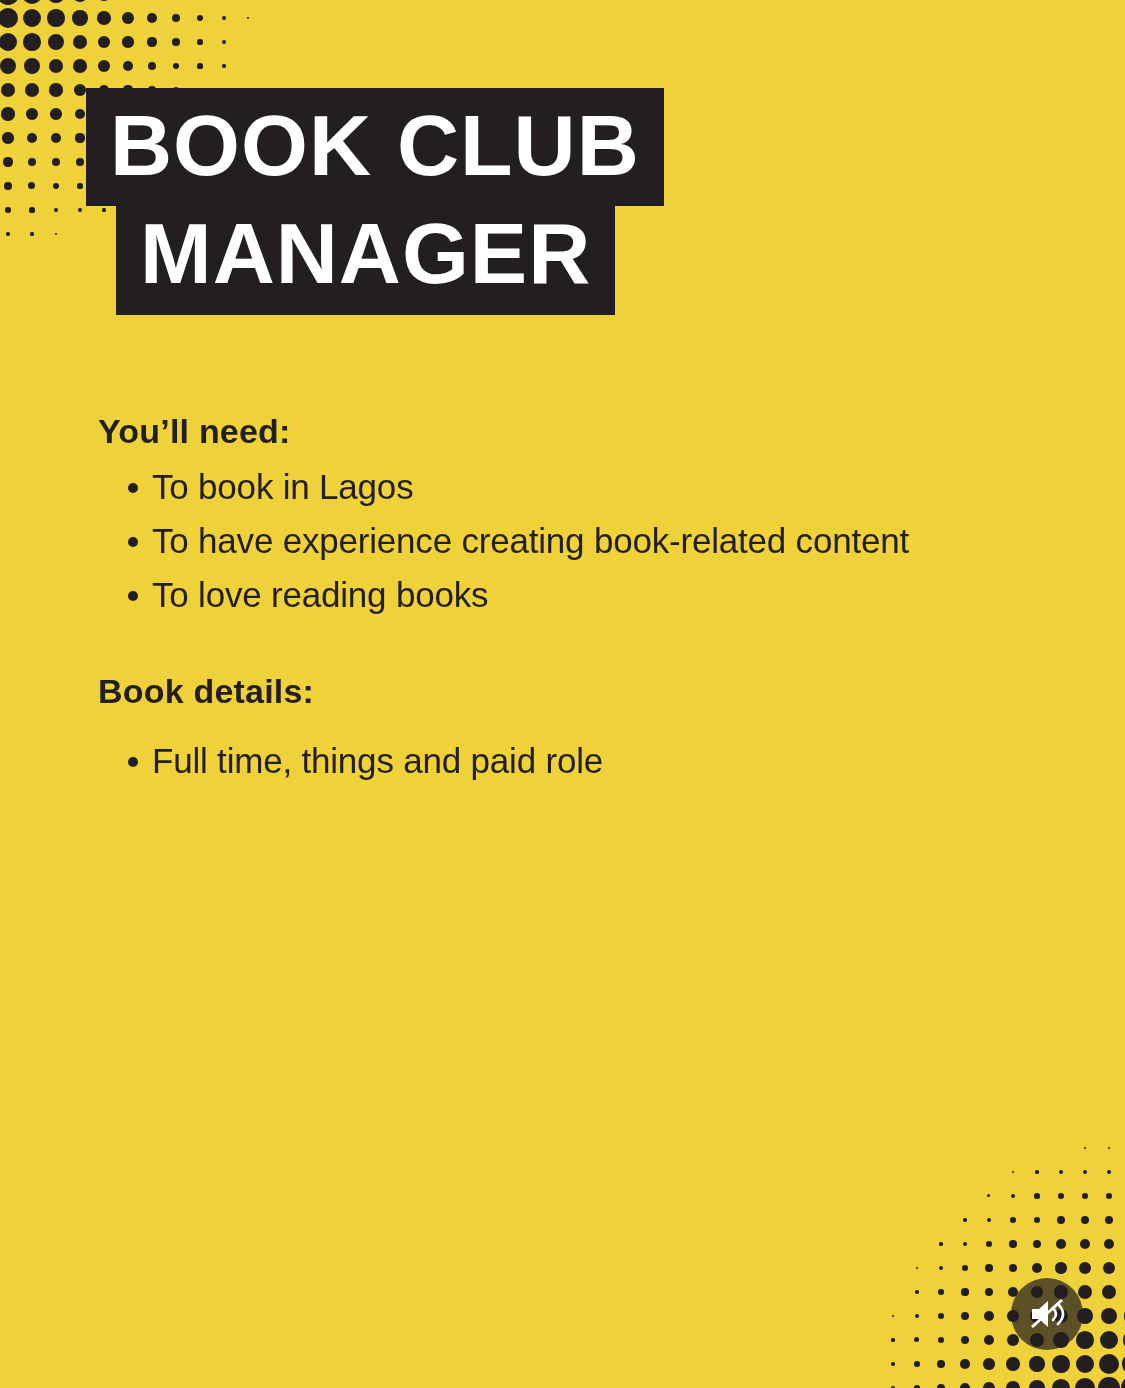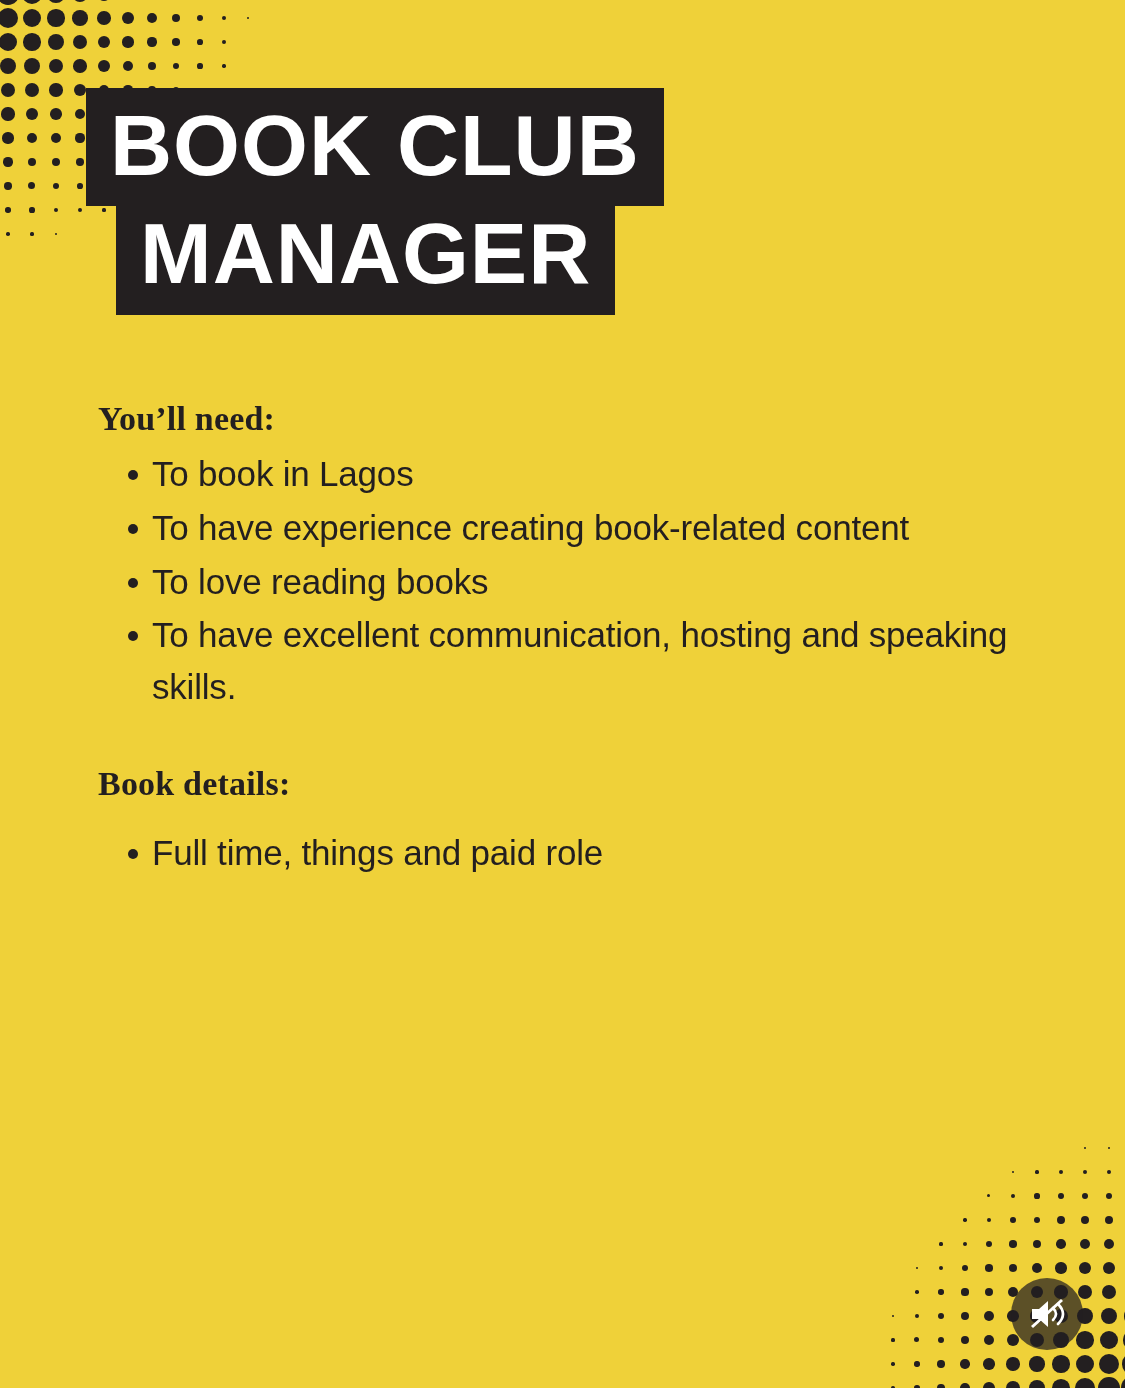--- a/index.html
+++ b/index.html
@@ -63,22 +63,21 @@
     top: 400px;
     left: 0;
     width: 1125px;
     padding: 0 40px 0 90px;
     color: #231f20;
   }
   h2.section-head {
     font-size: 34px;
     font-weight: bold;
     letter-spacing: 0.2px;
-    margin: 0 0 10px 8px;
-    font-family: Liberation Serif, serif;
+    margin: 12px 0 10px 8px;
   }
   ul.bullets {
     list-style: none;
     margin: 0 0 6px 0;
     padding: 0;
   }
   ul.bullets li {
     position: relative;
     font-size: 35px;
     line-height: 1.48;
@@ -310,21 +309,20 @@
 </div>
 
 <div class="content">
 
   <section class="sec-need">
     <h2 class="section-head">You’ll need:</h2>
     <ul class="bullets">
       <li>To book in Lagos</li>
       <li>To have experience creating book-related content</li>
       <li>To love reading books</li>
-      <li>To have excellent communication, hosting and speaking skills.</li>
     </ul>
   </section>
 
 
   <section class="sec-role">
     <h2 class="section-head">Book details:</h2>
     <div class="gap-sm"></div>
     <ul class="bullets">
       <li>Full time, things and paid role</li>
     </ul>

